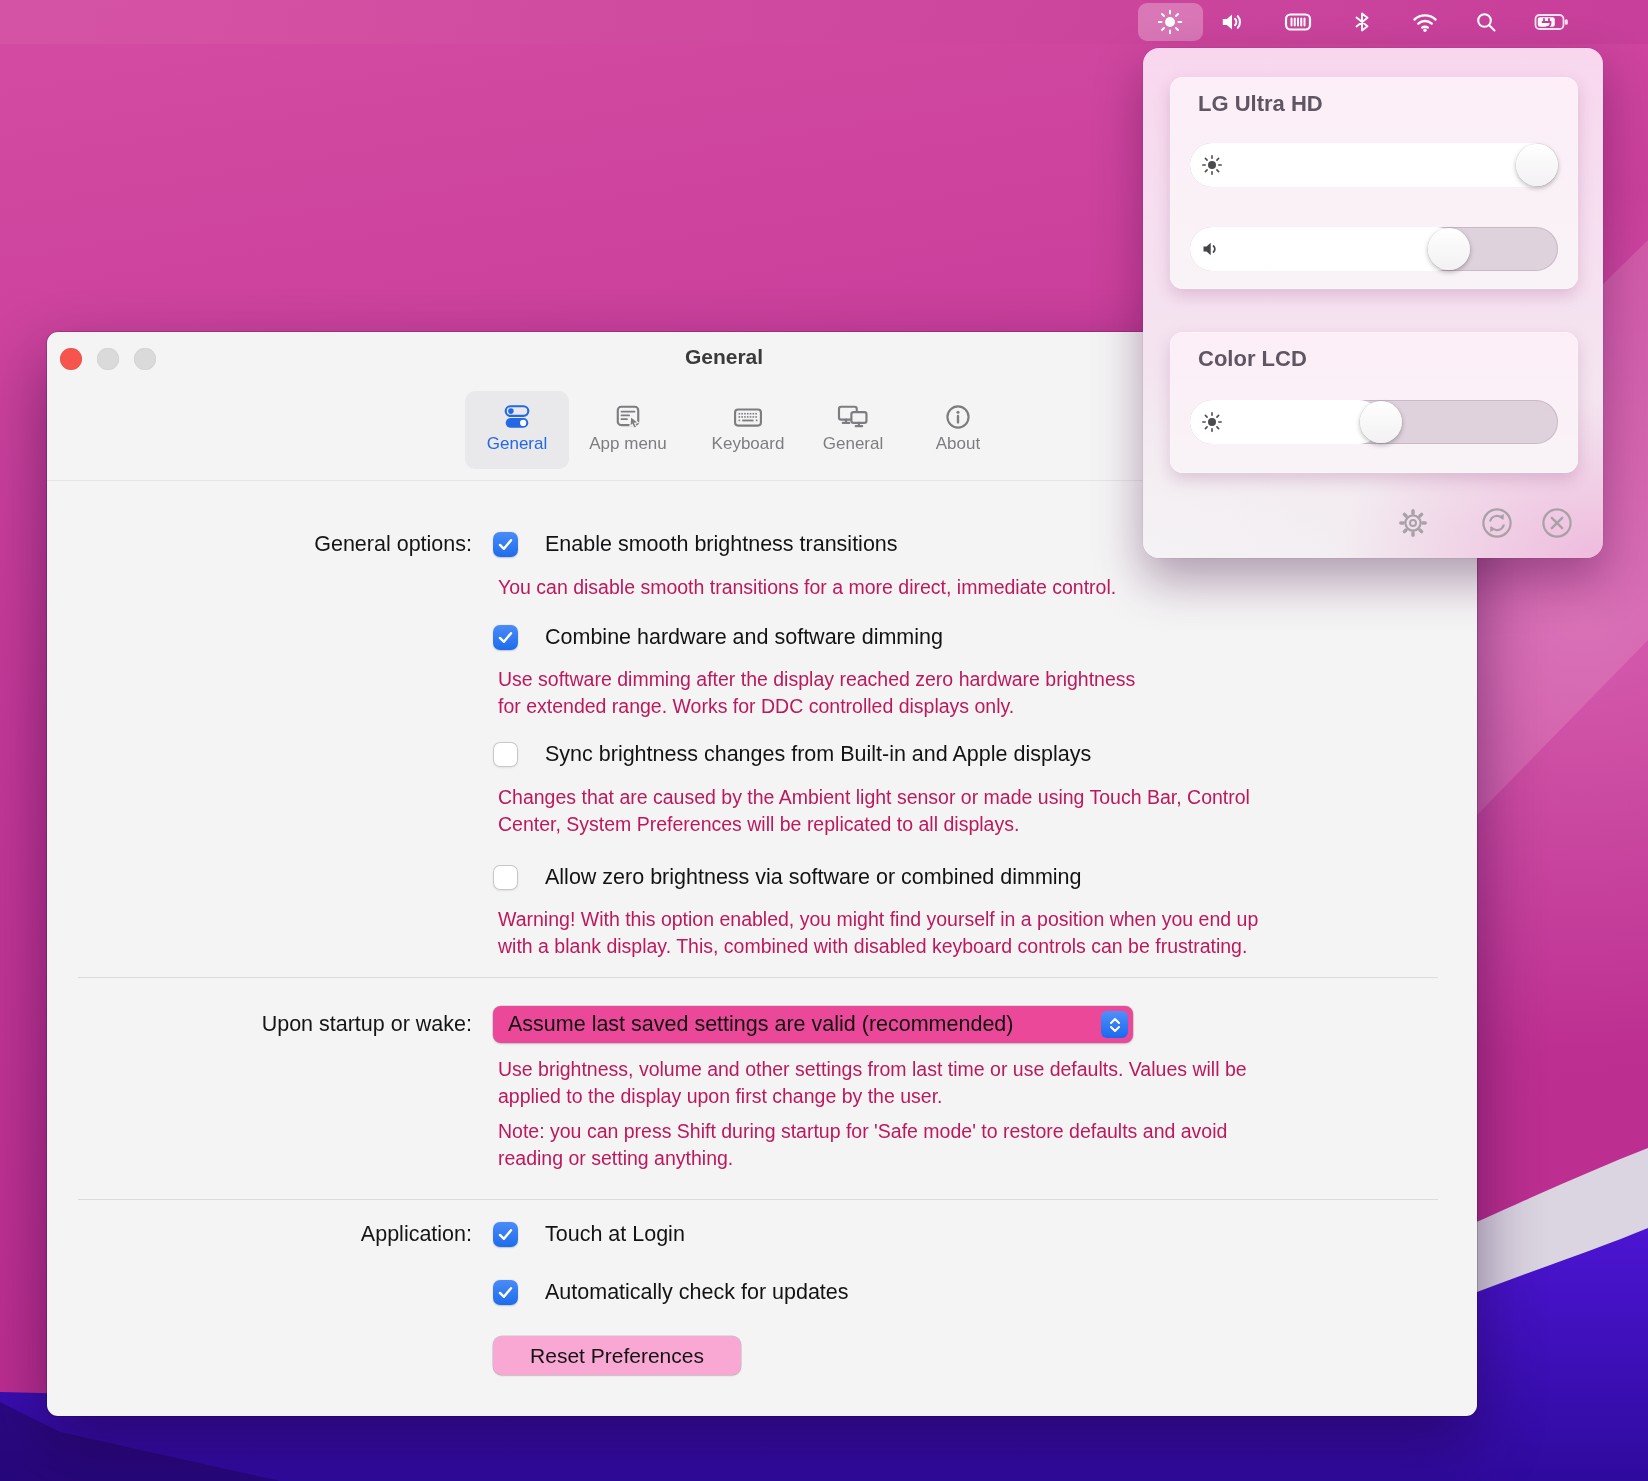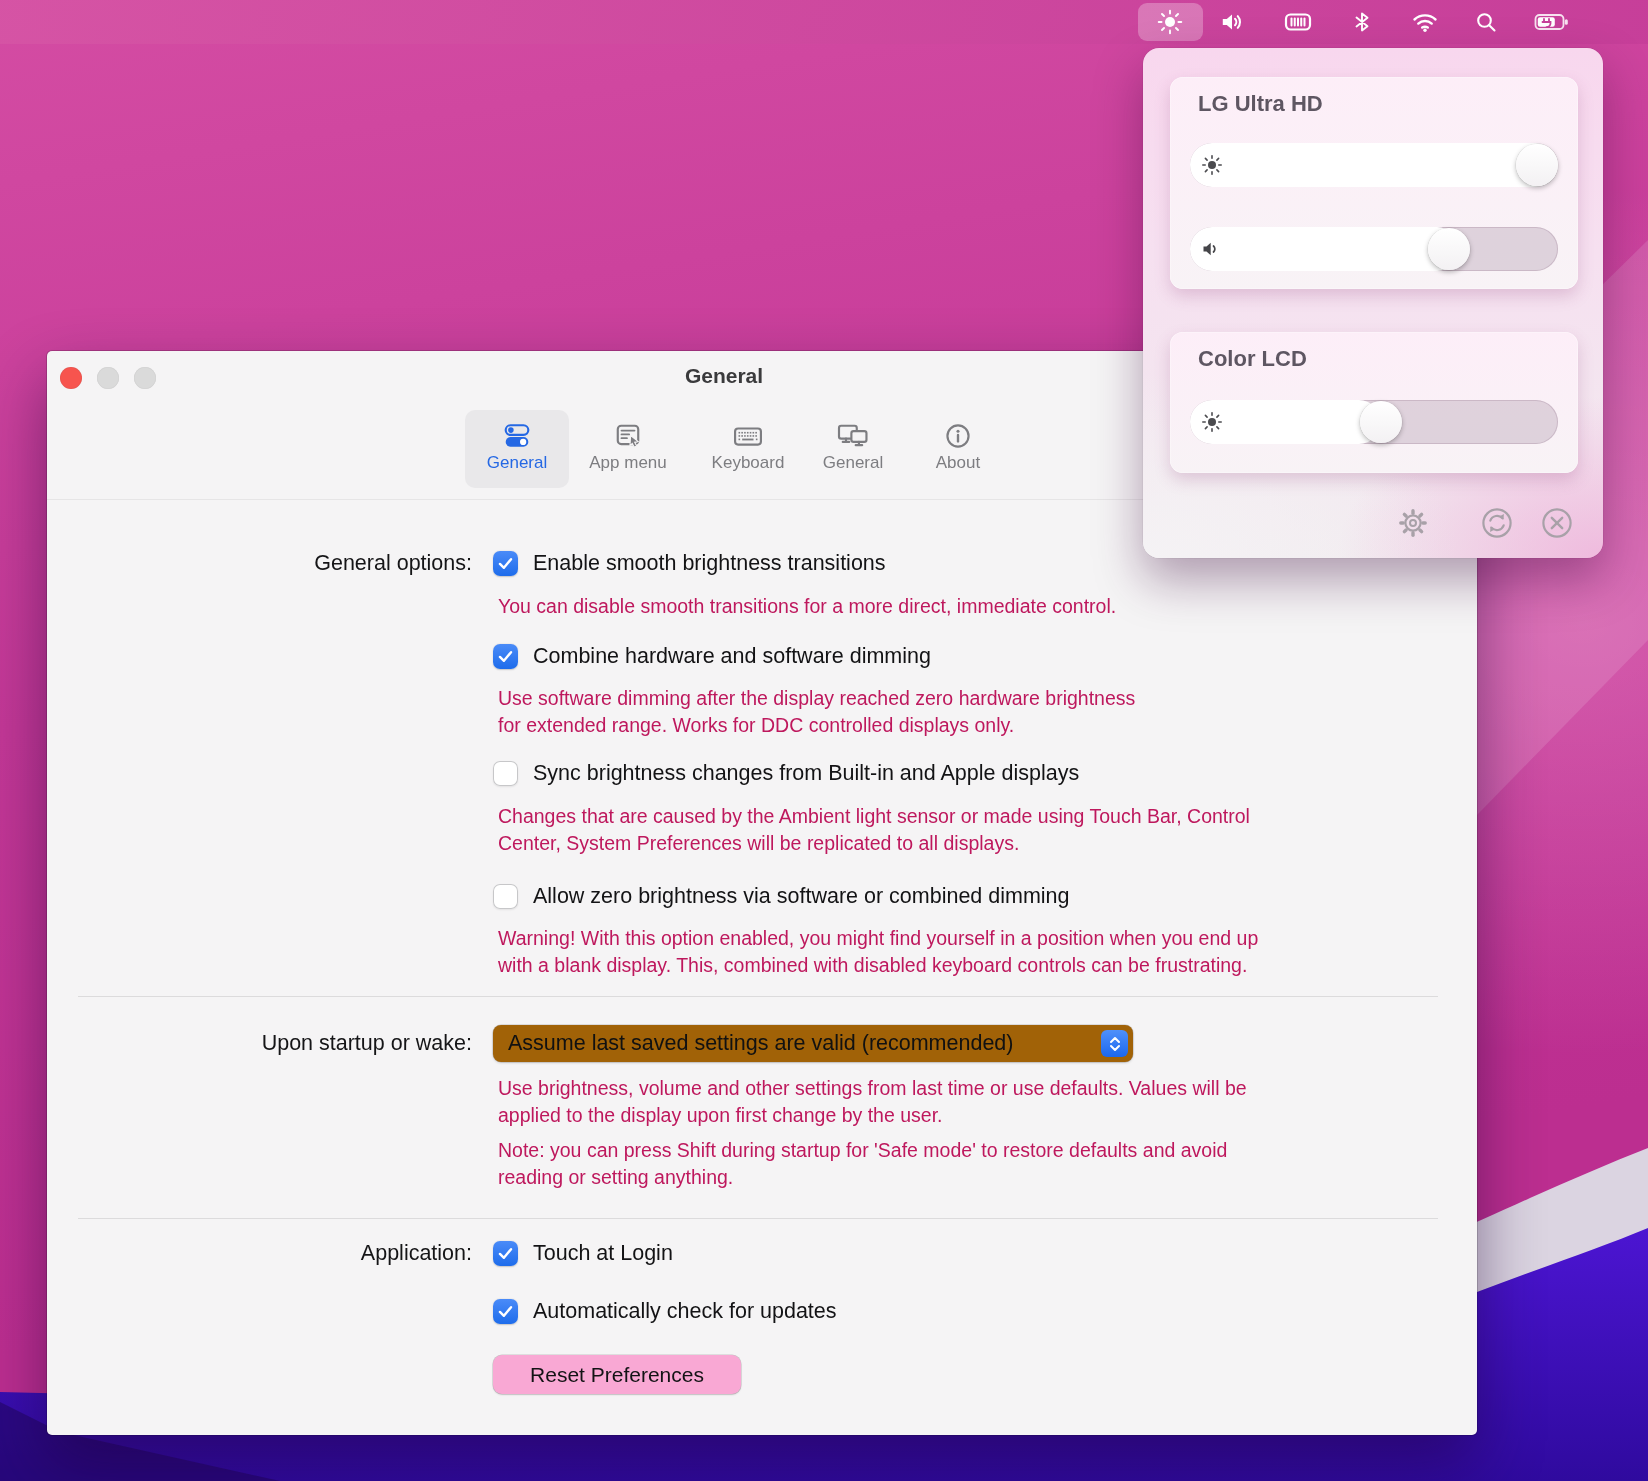--- a/index.html
+++ b/index.html
@@ -19,22 +19,22 @@
   .wp-svg{position:absolute;inset:0;}
 
   
   .menubar{position:absolute;top:0;left:0;right:0;height:44px;z-index:2;
     background:linear-gradient(90deg, rgba(214,86,165,.75), rgba(198,62,153,.9));}
   .mb-active-pill{position:absolute;left:1138px;top:3px;width:65px;height:38px;border-radius:9px;
     background:rgba(255,255,255,.27);}
   .mb-icon{position:absolute;top:50%;transform:translate(-50%,-50%);display:flex;align-items:center;justify-content:center;cursor:default;}
 
   
-  .window{position:absolute;left:47px;top:351px;width:1430px;height:1084px;z-index:5;
-    background:#f5f4f5;border-radius:5px;
+  .window{position:absolute;left:47px;top:332px;width:1430px;height:1084px;z-index:5;
+    background:#f5f4f5;border-radius:11px;
     box-shadow:0 28px 65px rgba(30,0,55,.48), 0 0 0 1px rgba(0,0,0,.16);}
   .tl{position:absolute;top:16px;width:22px;height:22px;border-radius:50%;}
   .tl-close{left:13px;background:var(--traffic-red);box-shadow:inset 0 0 1px rgba(0,0,0,.25);}
   .tl-dim{background:#dadada;box-shadow:inset 0 0 1px rgba(0,0,0,.2);}
   .tl-min{left:50px;} .tl-zoom{left:87px;}
   .win-title{position:absolute;left:527px;top:13px;width:300px;text-align:center;
     font-size:21px;font-weight:bold;color:#3a3a3c;}
 
   .tab{position:absolute;top:59px;height:78px;width:104px;border-radius:10px;
     display:flex;flex-direction:column;align-items:center;justify-content:flex-start;
@@ -46,25 +46,25 @@
 
   .form-label{position:absolute;left:0;width:425px;text-align:right;
     font-size:21.5px;color:#151517;line-height:28px;}
   .cb-row{position:absolute;left:446px;height:28px;display:flex;align-items:center;gap:15px;cursor:default;}
   .cb-box{width:25px;height:25px;border-radius:7px;background:#fff;flex:0 0 auto;
     box-shadow:inset 0 0 0 1px #c7c7c9, 0 1px 2px rgba(0,0,0,.08);
     display:flex;align-items:center;justify-content:center;}
   .cb-box svg{display:none;}
   .cb-box.checked{background:linear-gradient(180deg,#4a8bf8,var(--checkbox-blue));box-shadow:0 .5px 1.5px rgba(0,0,0,.2);}
   .cb-box.checked svg{display:block;}
-  .cb-label{font-size:21.5px;color:#131315;}
+  .cb-label{font-size:21.5px;color:#131315;margin-left:12px;}
   .desc{position:absolute;left:451px;font-size:19.5px;color:#be185d;line-height:27px;}
   .divider{position:absolute;left:31px;width:1360px;height:1px;background:#dcdbdc;}
 
-  .dropdown{position:absolute;left:446px;top:674px;width:640px;height:37px;background:#a16207;
+  .dropdown{position:absolute;left:446px;top:674px;width:640px;height:37px;background:#ec4899;
     border-radius:8px;box-shadow:0 0 0 .5px rgba(0,0,0,.18), 0 1px 2.5px rgba(0,0,0,.16);
     display:flex;align-items:center;padding:0 44px 0 15px;font-size:21.5px;color:#111;cursor:default;}
   .dd-stepper{position:absolute;right:5px;top:5px;width:27px;height:27px;border-radius:6px;
     background:linear-gradient(180deg,#4f90fa,#1c68ef);display:flex;align-items:center;justify-content:center;}
 
   .push-button{position:absolute;left:446px;top:1004px;width:248px;height:39px;background:#f9a8d4;
     border:none;border-radius:9px;font-family:inherit;font-size:21px;color:#131315;
     box-shadow:0 0 0 .5px rgba(0,0,0,.18), 0 1px 2px rgba(0,0,0,.14);}
 
   

